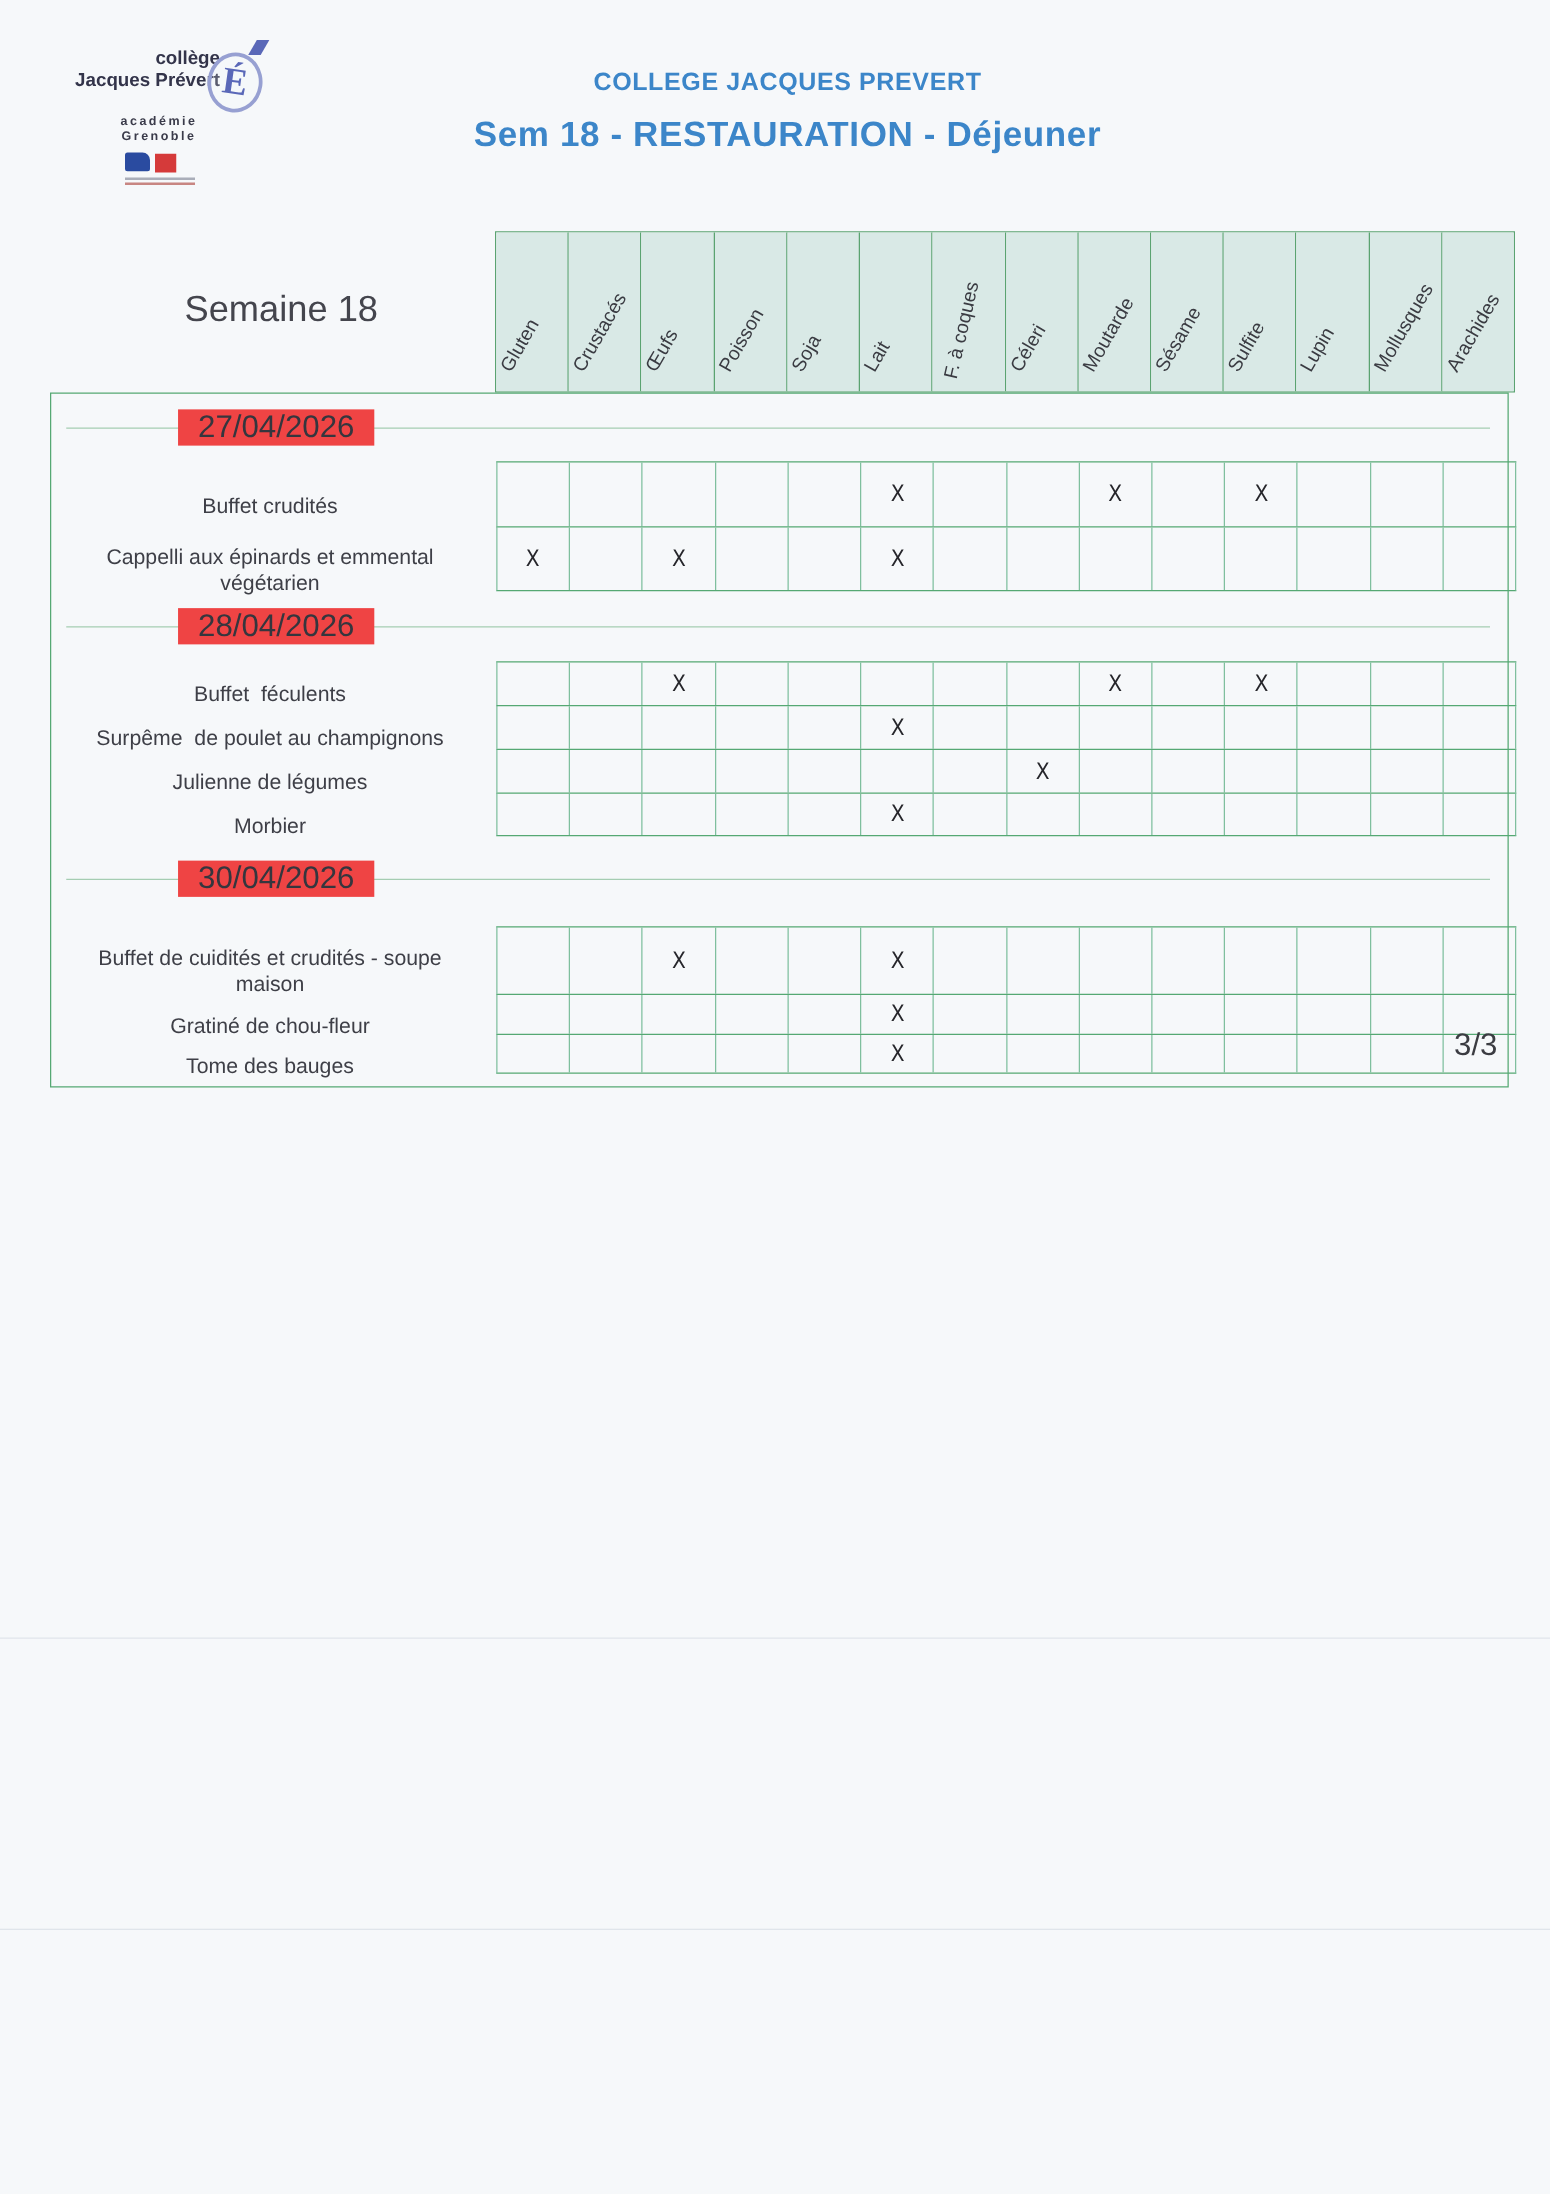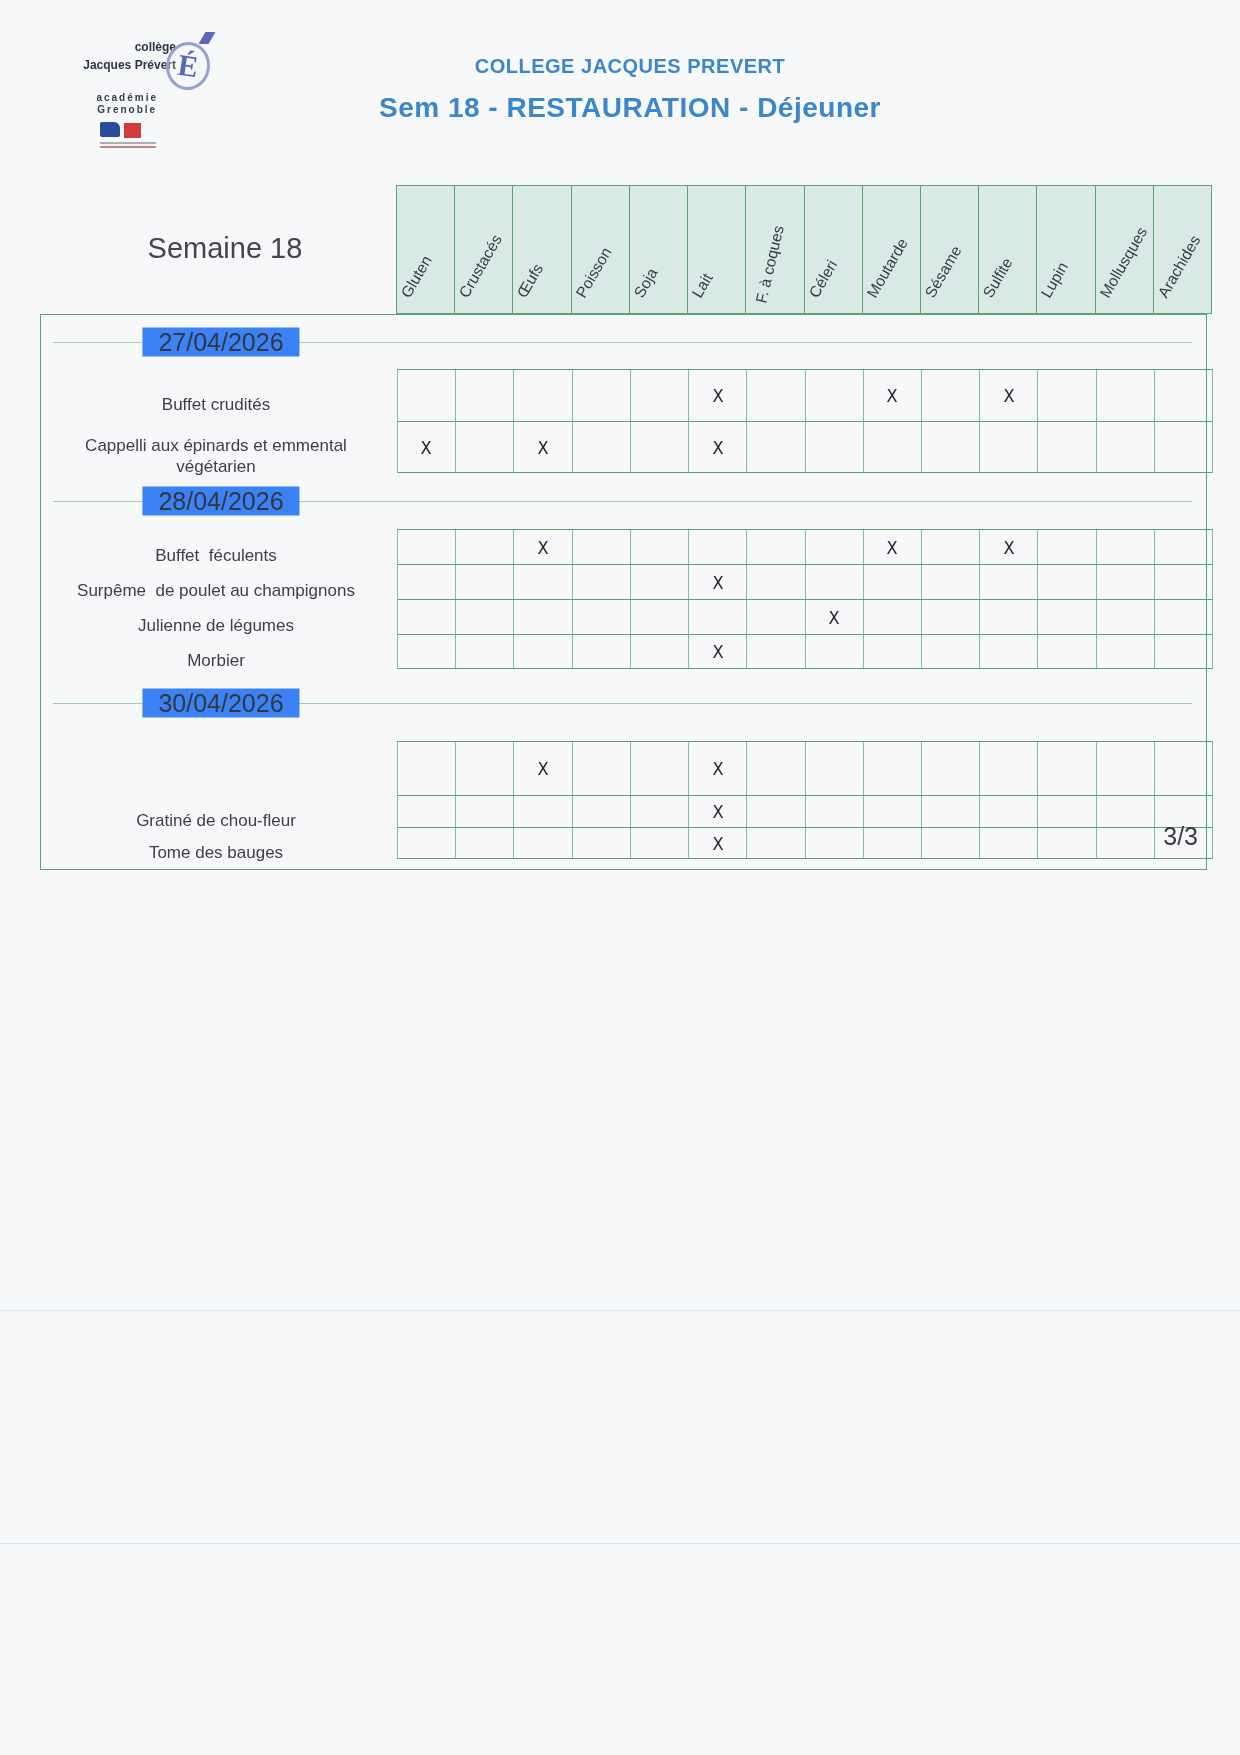--- a/index.html
+++ b/index.html
@@ -3,21 +3,21 @@
 <meta charset="utf-8">
 <style>
   html,body{margin:0;padding:0;background:#e8eaee;}
   .page{
     position:relative;width:1240px;height:1755px;margin:0 auto;
     background:#f6f8fa;overflow:hidden;
     font-family:"Liberation Sans", sans-serif;color:#3e3f47;
   }
   
   .logo-block{position:absolute;left:38px;top:30px;width:180px;height:120px;}
-  .logo-names{position:absolute;right:42px;top:8px;text-align:right;color:#33344a;line-height:18px;font-size:12px;font-weight:600;white-space:nowrap;}
+  .logo-names{position:absolute;right:42px;top:8px;text-align:right;color:#33344a;line-height:18px;font-size:15px;font-weight:600;white-space:nowrap;}
   .logo-circle{
     position:absolute;right:8px;top:12px;width:38px;height:42px;border:3px solid #97a0d2;border-radius:50%;
     display:flex;align-items:center;justify-content:center;
     color:#5a68b8;font-family:"Liberation Serif", serif;font-size:30px;font-weight:bold;
     transform:rotate(8deg);background:rgba(246,248,250,.2);
   }
   .logo-accent{position:absolute;right:6px;top:2px;width:10px;height:12px;background:#5a68b8;transform:skewX(-30deg);}
   .logo-academie{position:absolute;right:60px;top:62px;text-align:center;color:#3a3b4a;font-size:10px;font-weight:bold;letter-spacing:2px;line-height:12px;}
   .logo-flag{position:absolute;right:72px;top:92px;width:46px;height:16px;display:flex;gap:4px;}
   .flag-blue{width:20px;height:15px;background:#2a4ba0;border-radius:2px 6px 2px 2px;}
@@ -44,21 +44,21 @@
   .hcell.steep .hlabel{left:24px;bottom:8px;transform:rotate(-77deg);}
   
   .menu-table{
     position:absolute;left:40px;top:314px;width:1167px;height:556px;
     border:1.5px solid #55a873;box-sizing:border-box;
   }
   .date-row{position:absolute;left:0;width:100%;height:0;}
   .date-line{position:absolute;left:12px;right:14px;top:0;height:1px;background:#a5cdb2;}
   .date-text{
     position:absolute;left:180px;top:0;transform:translate(-50%,-50%);
-    background:#3b82f6;padding:0 16px;font-size:25px;color:#35363e;white-space:nowrap;
+    background:#ef4444;padding:0 16px;font-size:25px;color:#35363e;white-space:nowrap;
   }
   .section-grid{position:absolute;left:0;width:100%;}
   .menu-row{position:relative;width:100%;box-sizing:border-box;}
   .row-label{
     position:absolute;left:0;top:18px;bottom:0;width:350px;padding:0 18px;box-sizing:border-box;
     display:flex;align-items:center;justify-content:center;text-align:center;
     font-size:17px;color:#3e3f47;line-height:21px;white-space:pre-wrap;
   }
   .row-cells{
     position:absolute;left:356px;top:0;bottom:0;width:816px;display:flex;
@@ -298,20 +298,21 @@
             <div class="cell"></div>
           </div>
         </div>
       </div>
       <div class="date-row" style="top: 388px;">
         <div class="date-line"></div>
         <span class="date-text">30/04/2026</span>
       </div>
       <div class="section-grid" style="top: 426px;">
         <div class="menu-row" style="height: 54px;">
+          <div class="row-label">Buffet de cuidités et crudités - soupe maison</div>
           <div class="row-cells">
             <div class="cell"></div>
             <div class="cell"></div>
             <div class="cell">
               <span class="xmark">X</span>
             </div>
             <div class="cell"></div>
             <div class="cell"></div>
             <div class="cell">
               <span class="xmark">X</span>

